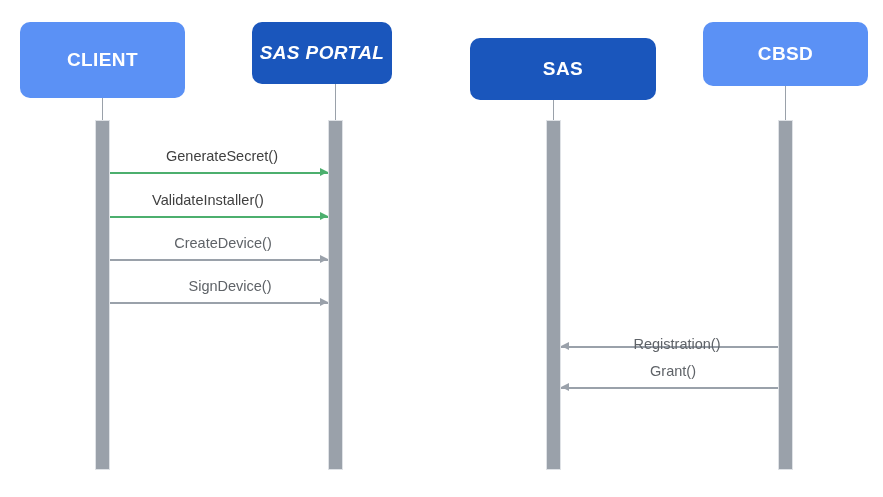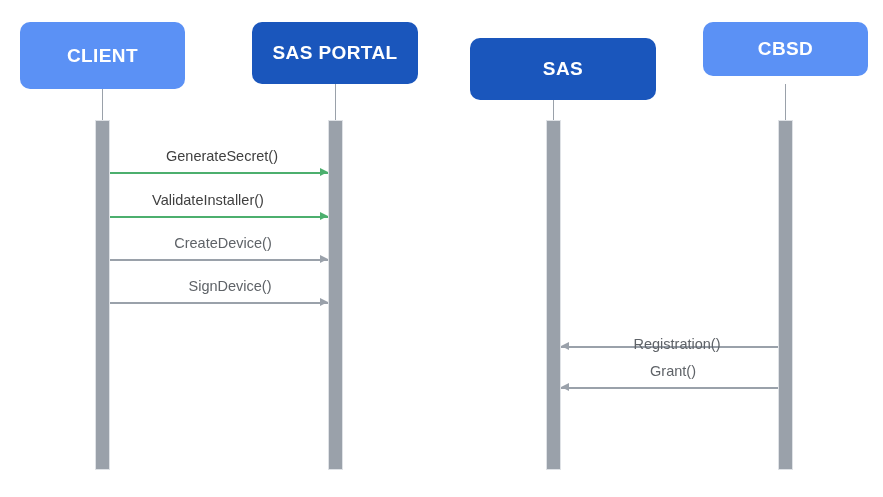--- a/index.html
+++ b/index.html
@@ -76,30 +76,30 @@
     border-bottom: 4.5px solid transparent;
     border-right: 8px solid #9aa1aa;
   }
 </style>
 </head>
 <body>
 
 <div id="diagram" style="width: 883px; height: 497px; background: rgb(255, 255, 255);">
     <div class="lifeline" style="left: 101.5px; top: 84px; height: 36px;"></div>
     <div class="activation" style="left: 95px; top: 120px; width: 15px; height: 350px;"></div>
-    <div class="actor-box" style="left: 20px; top: 22px; width: 165px; height: 67px; background: rgb(91, 145, 245);">CLIENT</div>
+    <div class="actor-box" style="left: 20px; top: 22px; width: 165px; height: 76px; background: rgb(91, 145, 245);">CLIENT</div>
     <div class="lifeline" style="left: 334.5px; top: 84px; height: 36px;"></div>
     <div class="activation" style="left: 328px; top: 120px; width: 15px; height: 350px;"></div>
-    <div class="actor-box" style="left: 252px; top: 22px; width: 166px; height: 62px; background: rgb(26, 86, 188);">SAS PORTAL</div>
+    <div class="actor-box" style="left: 252px; top: 22px; width: 140px; height: 62px; background: rgb(26, 86, 188); font-style: italic;">SAS PORTAL</div>
     <div class="lifeline" style="left: 552.5px; top: 84px; height: 36px;"></div>
     <div class="activation" style="left: 546px; top: 120px; width: 15px; height: 350px;"></div>
     <div class="actor-box" style="left: 470px; top: 38px; width: 186px; height: 62px; background: rgb(26, 86, 188);">SAS</div>
     <div class="lifeline" style="left: 784.5px; top: 84px; height: 36px;"></div>
     <div class="activation" style="left: 778px; top: 120px; width: 15px; height: 350px;"></div>
-    <div class="actor-box" style="left: 703px; top: 22px; width: 165px; height: 54px; background: rgb(91, 145, 245);">CBSD</div>
+    <div class="actor-box" style="left: 703px; top: 22px; width: 165px; height: 64px; background: rgb(91, 145, 245);">CBSD</div>
     <div class="msg-line green" style="left: 110px; top: 172px; width: 218px;"></div>
     <div class="arrowhead right green" style="top: 168.4px; left: 320px;"></div>
     <div class="msg-label green" style="left: 222px; top: 148px;">GenerateSecret()</div>
     <div class="msg-line green" style="left: 110px; top: 216px; width: 218px;"></div>
     <div class="arrowhead right green" style="top: 212.4px; left: 320px;"></div>
     <div class="msg-label green" style="left: 208px; top: 192px;">ValidateInstaller()</div>
     <div class="msg-line grey" style="left: 110px; top: 259px; width: 218px;"></div>
     <div class="arrowhead right grey" style="top: 255.4px; left: 320px;"></div>
     <div class="msg-label grey" style="left: 223px; top: 235px;">CreateDevice()</div>
     <div class="msg-line grey" style="left: 110px; top: 302px; width: 218px;"></div>

